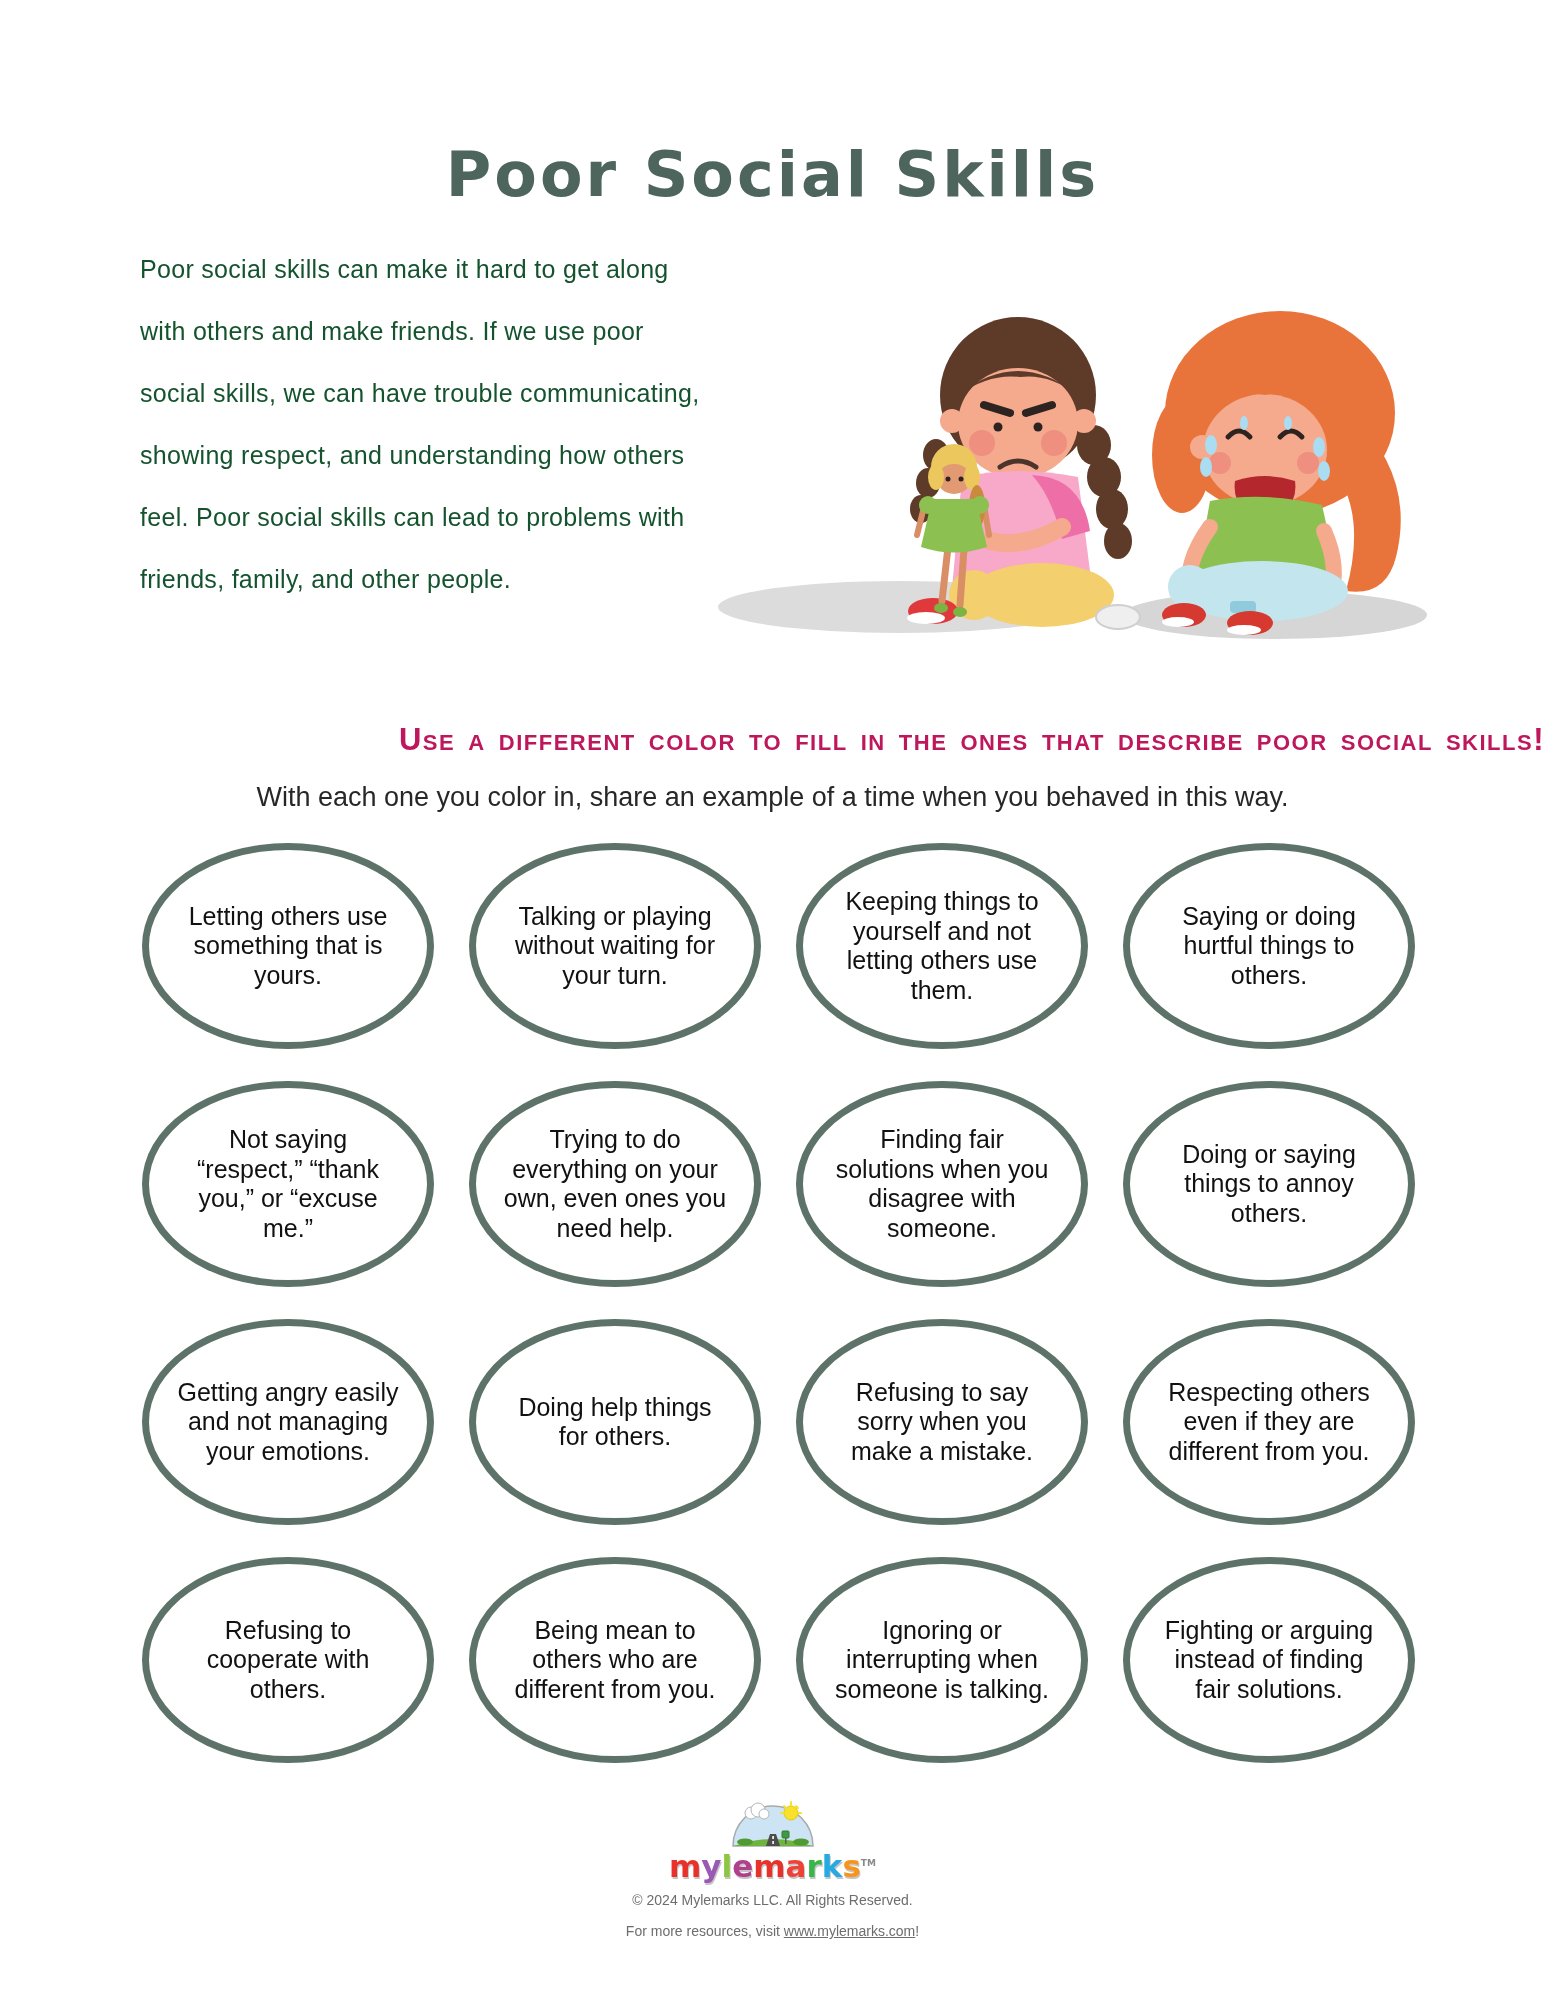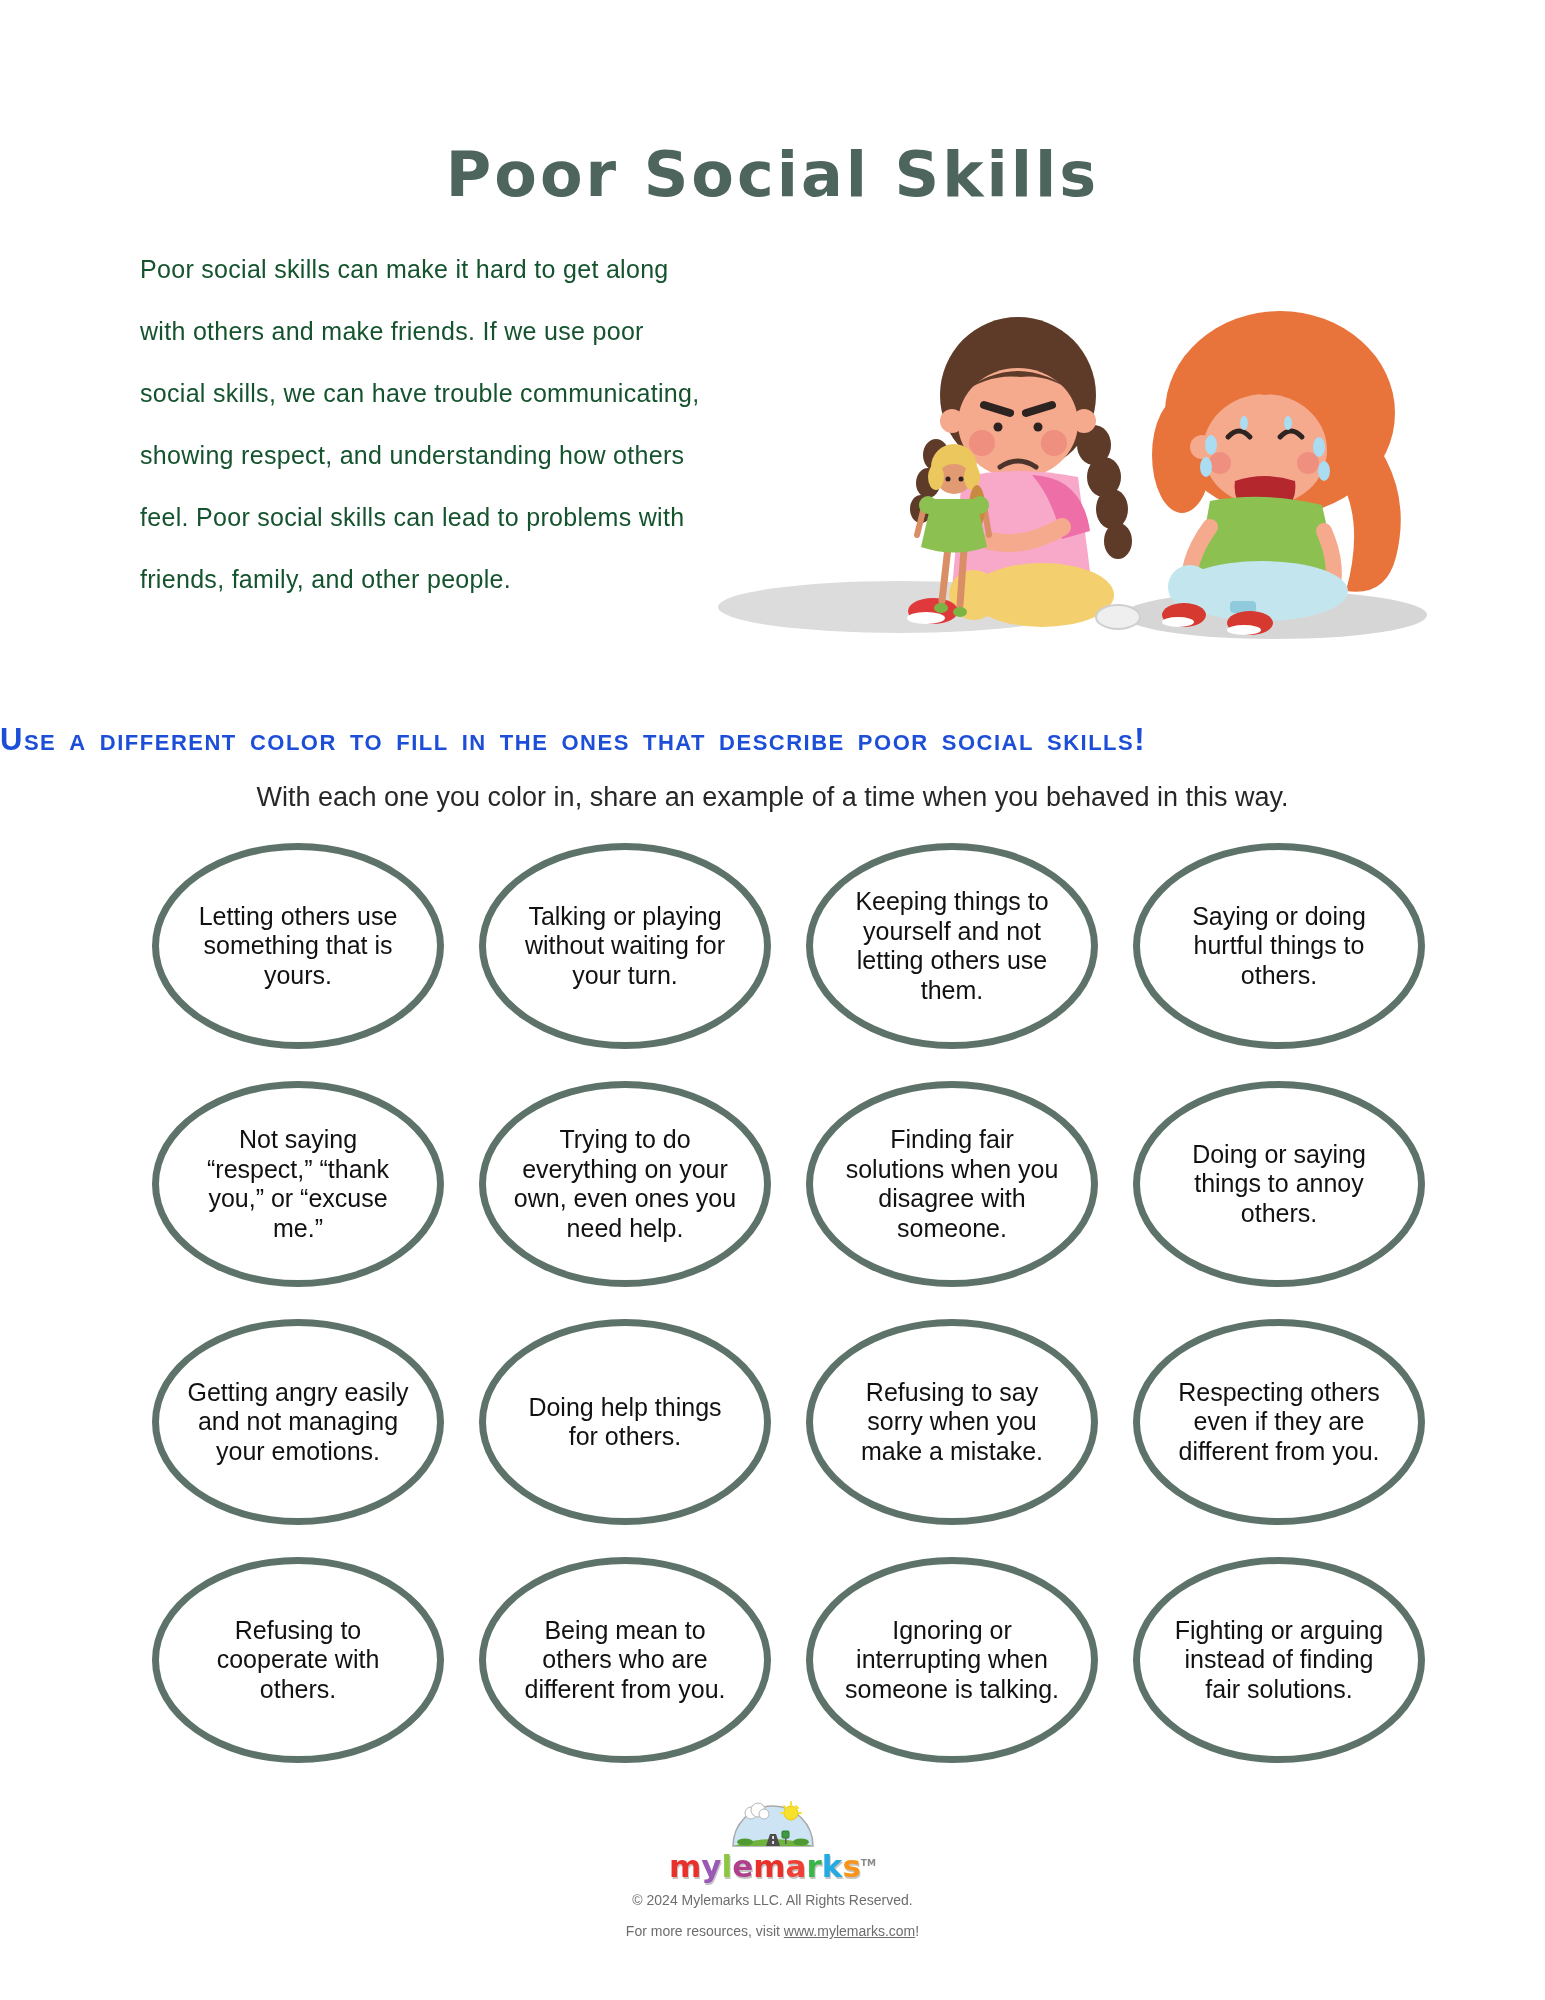--- a/index.html
+++ b/index.html
@@ -9,27 +9,27 @@
   .title{position:absolute;top:138px;left:0;width:100%;text-align:center;
          font-family:"DejaVu Sans",sans-serif;font-weight:800;font-size:62px;
          letter-spacing:3px;color:#4e655d;}
 
   .intro{position:absolute;left:140px;top:238px;width:560px;
          font-size:25px;line-height:62px;font-weight:300;color:#14532d;
          letter-spacing:0.3px;}
 
   .illustration{position:absolute;left:690px;top:295px;width:760px;height:350px;}
 
-  .instruction-heading{position:absolute;top:722px;left:0;width:100%;text-align:left;
-         font-variant:small-caps;font-weight:700;font-size:31px;color:#1d4ed8;
+  .instruction-heading{position:absolute;top:722px;left:0;width:100%;text-align:right;
+         font-variant:small-caps;font-weight:700;font-size:31px;color:#be185d;
          letter-spacing:1.5px;word-spacing:3px;}
   .instruction-sub{position:absolute;top:782px;left:0;width:100%;text-align:center;
          font-size:27px;font-weight:300;color:#272727;}
 
-  .grid{position:absolute;left:152px;top:843px;
+  .grid{position:absolute;left:142px;top:843px;
         display:grid;grid-template-columns:repeat(4,292px);
         grid-auto-rows:206px;column-gap:35px;row-gap:32px;}
   .bubble{border:7px solid #5d7268;border-radius:50%;background:#fff;
           display:flex;align-items:center;justify-content:center;text-align:center;
           padding:6px 26px;box-sizing:border-box;cursor:pointer;}
   .bubble span{font-size:25px;line-height:1.18;font-weight:500;color:#111;
           font-family:"Liberation Sans",sans-serif;}
 
   .footer{position:absolute;left:0;top:1798px;width:100%;text-align:center;}
   .logo-scene{display:block;margin:0 auto;width:96px;height:50px;}

